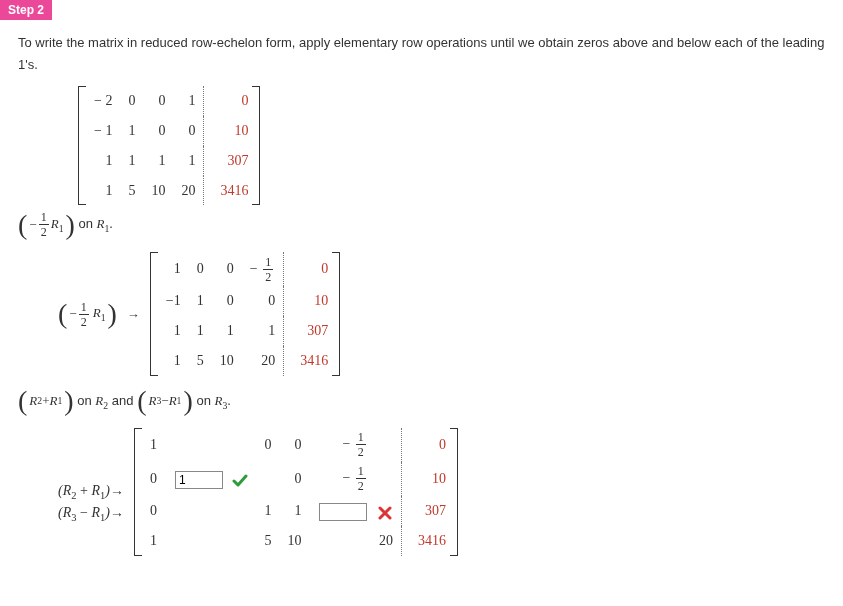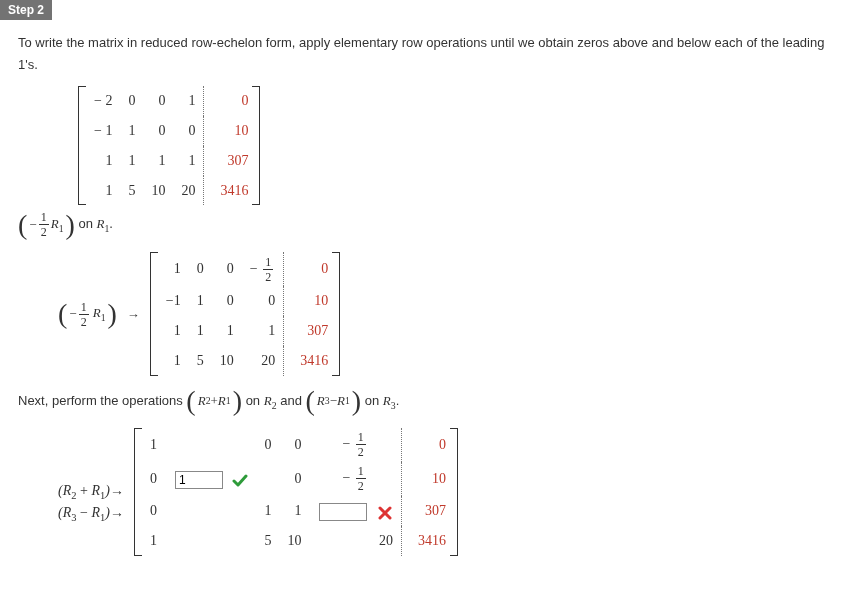--- a/index.html
+++ b/index.html
@@ -6,21 +6,21 @@
   body {
     margin: 0;
     padding: 0;
     font-family: Verdana, Geneva, sans-serif;
     font-size: 13px;
     color: #333;
     background: #fff;
     width: 843px;
   }
   .step-header {
-    background: #737373;
+    background: #ec4899;
     color: #fff;
     font-weight: bold;
     font-size: 12px;
     padding: 3px 8px;
     display: inline-block;
     margin-bottom: 12px;
   }
   .content {
     padding: 0 18px 18px 18px;
     line-height: 1.7;
@@ -254,21 +254,20 @@
           <span class="mcell">10</span>
           <span class="mcell">20</span>
           <span class="mcell aug">3416</span>
         </span>
       </span>
       <span class="mbracket right"></span>
     </span>
   </div>
 
   <div class="para">
-    <span>Next, perform the operations </span>
     <span class="paren">
       <span class="pl">(</span>
       <span class="pc math-inline">R<span class="sub">2</span> <span class="num">+</span> R<span class="sub">1</span></span>
       <span class="pr">)</span>
     </span>
     <span> on </span>
     <span class="math-inline"><span>R</span><span class="sub">2</span></span>
     <span> and </span>
     <span class="paren">
       <span class="pl">(</span>

